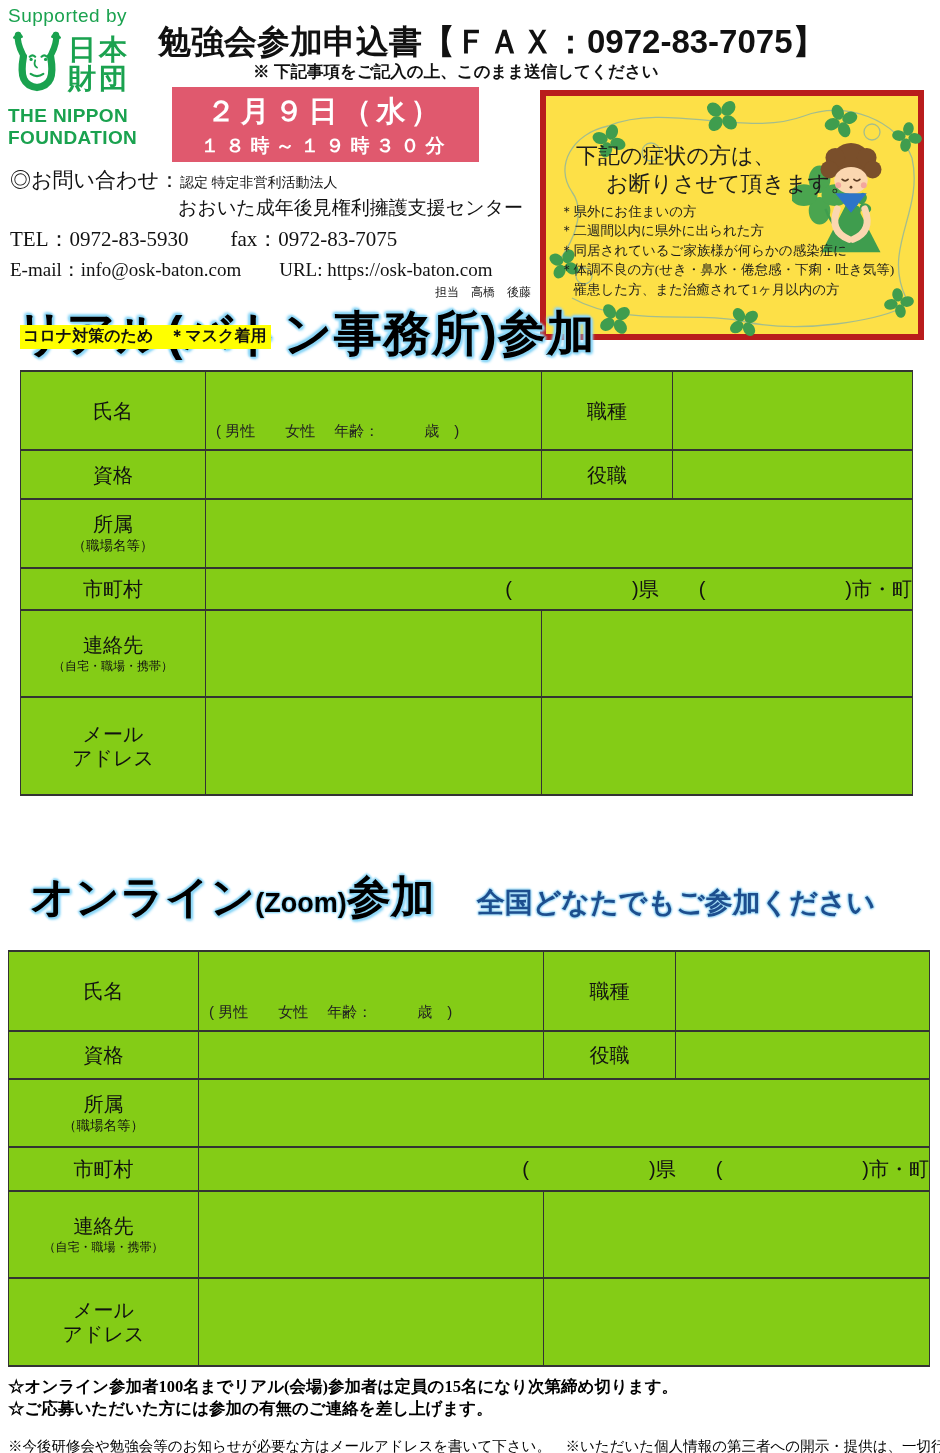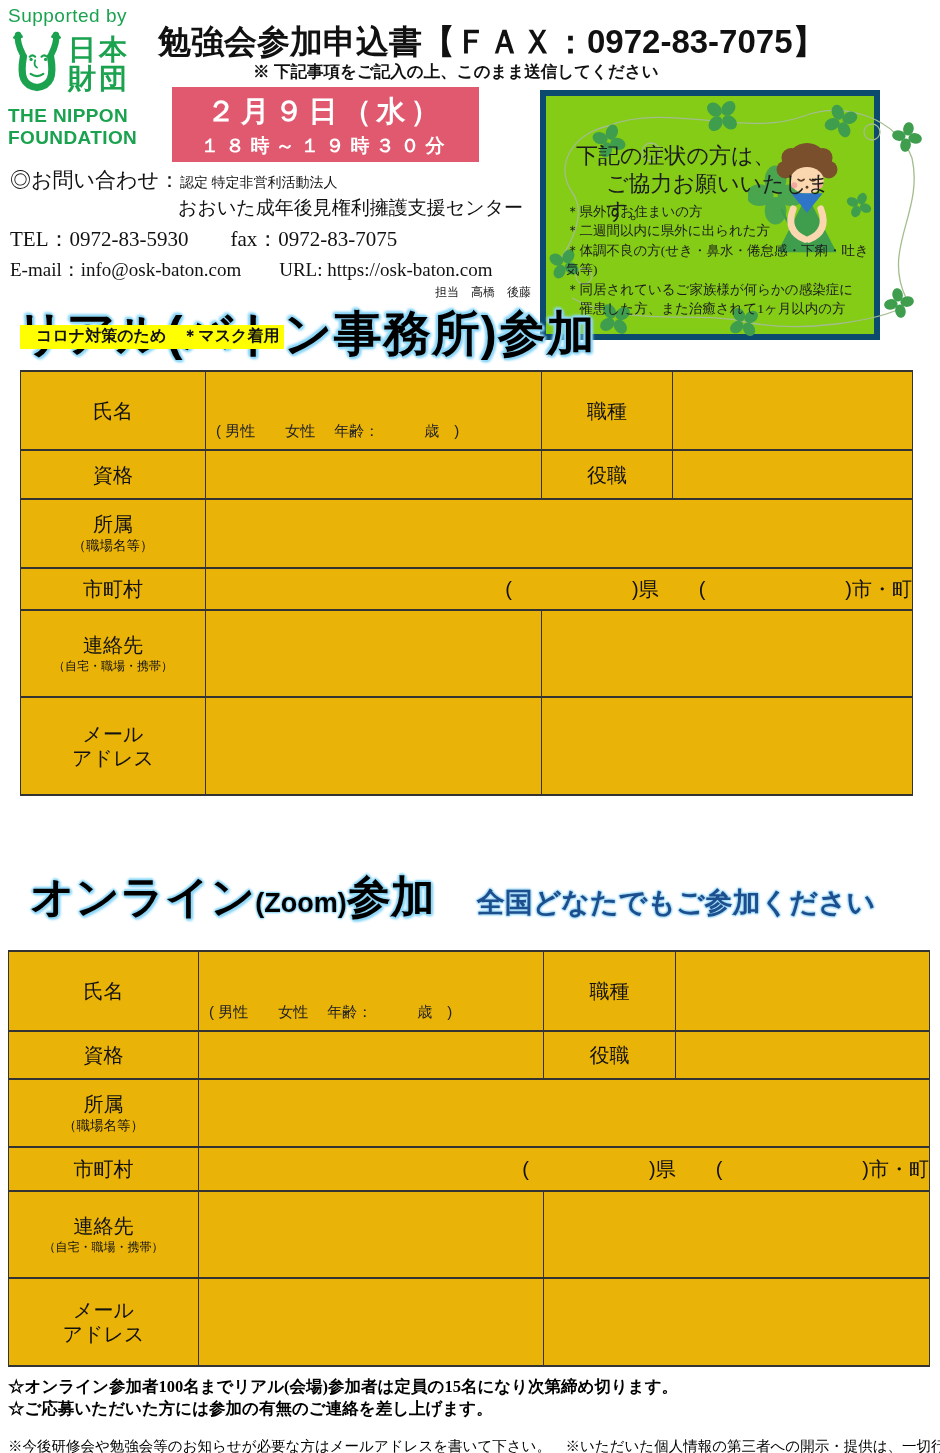--- a/index.html
+++ b/index.html
@@ -15,58 +15,58 @@
   .logo-en{font-size:19px;font-weight:bold;line-height:1.18;letter-spacing:.4px;margin-top:4px;}
 
   
   .doc-title{left:158px;top:20px;font-size:33px;font-weight:bold;letter-spacing:0;white-space:nowrap;}
   .doc-subtitle{left:253px;top:61px;font-size:16.5px;font-weight:bold;white-space:nowrap;}
   .datebox{left:172px;top:87px;width:307px;height:75px;background:#e0596e;color:#fff;text-align:center;}
   .date-l1{font-size:29px;font-weight:bold;letter-spacing:5px;margin-top:5px;}
   .date-l2{font-size:19px;font-weight:bold;letter-spacing:6px;margin-top:1px;}
 
   
-  .notice{left:540px;top:90px;width:340px;height:250px;background:#84cc16;border:6px solid #0c4a6e;box-sizing:border-box;}
+  .notice{left:540px;top:90px;width:384px;height:250px;background:#fde047;border:6px solid #b91c1c;box-sizing:border-box;}
   .notice .vines{position:absolute;left:0;top:0;}
   .notice-title{position:absolute;left:30px;top:46px;font-family:"Liberation Serif",serif;font-size:22px;color:#1c1c1c;line-height:1.25;z-index:2;}
   .notice-title .t2{margin-left:30px;}
-  .notice-list{position:absolute;left:20px;top:106px;margin:0;padding:0;list-style:none;
+  .notice-list{position:absolute;left:14px;top:106px;margin:0;padding:0;list-style:none;
                font-family:"Liberation Serif",serif;font-size:13.5px;line-height:1.44;color:#1c1c1c;z-index:2;}
   .clover{position:absolute;z-index:1;}
   .child{position:absolute;right:8px;top:42px;z-index:1;}
 
   
   .contact{left:10px;top:166px;width:545px;font-family:"Liberation Serif",serif;color:#111;}
   .c1{font-size:21px;}
   .c1 .small{font-size:14px;}
   .c2{font-size:19px;padding-left:168px;margin-top:1px;}
   .c3{font-size:21px;margin-top:4px;}
   .c4{font-size:19px;margin-top:4px;}
   .c5{font-size:12px;text-align:right;padding-right:24px;margin-top:1px;color:#222;}
 
   
   .real-heading{left:16px;top:258px;font-size:48px;font-weight:bold;letter-spacing:1px;color:#000;white-space:nowrap;
     text-shadow:2px 0 2px #8ed7f7,-2px 0 2px #8ed7f7,0 2px 2px #8ed7f7,0 -2px 2px #8ed7f7,2px 2px 3px #8ed7f7,-2px -2px 3px #8ed7f7;margin-top:44px;}
-  .hl{background:#ffff00;font-weight:bold;padding:1px 5px 2px 16px;white-space:nowrap;}
+  .hl{background:#ffff00;font-weight:bold;padding:1px 5px 2px 3px;white-space:nowrap;}
   .note1{left:20px;top:325px;font-size:16px;}
   .note2{left:20px;top:346px;font-size:15px;}
 
   .online-heading{left:30px;top:868px;white-space:nowrap;}
   .oh-main{font-size:44px;font-weight:bold;color:#000;
     text-shadow:2px 0 2px #8ed7f7,-2px 0 2px #8ed7f7,0 2px 2px #8ed7f7,0 -2px 2px #8ed7f7,2px 2px 3px #8ed7f7;}
   .oh-zoom{font-size:27px;font-weight:bold;color:#000;
     text-shadow:1px 0 2px #8ed7f7,-1px 0 2px #8ed7f7,0 1px 2px #8ed7f7,0 -1px 2px #8ed7f7;}
   .oh-sub{font-size:28px;font-weight:bold;color:#1d4e8e;margin-left:42px;
     text-shadow:1px 0 2px #9fd9f5,-1px 0 2px #9fd9f5,0 1px 2px #9fd9f5,0 -1px 2px #9fd9f5;}
 
   
   table.form-table{border-collapse:collapse;table-layout:fixed;background:#fff;}
   table.t1{left:20px;top:370px;width:893px;position:absolute;}
   table.t2{left:8px;top:950px;width:922px;position:absolute;}
-  .form-table td{border:1.2px solid #333;border-top-width:2px;border-bottom-width:2px;background:#eab308;padding:0;}
+  .form-table td{border:1.2px solid #333;border-top-width:2px;border-bottom-width:2px;background:#84cc16;padding:0;}
   .form-table td.lbl{text-align:center;vertical-align:middle;font-size:20px;color:#111;line-height:1.2;}
   .form-table .sub{font-size:13.5px;margin-top:2px;}
   .form-table .sub2{font-size:12px;margin-top:2px;}
   .form-table td.gender{vertical-align:bottom;}
   .gender-note{display:block;font-size:15px;color:#222;padding:0 0 8px 10px;white-space:nowrap;}
   .form-table td.muni{font-size:20px;text-align:right;vertical-align:middle;color:#111;white-space:nowrap;}
 
   
   .footer{left:8px;top:1376px;width:930px;font-family:"Liberation Serif",serif;color:#000;}
   .f-bold{font-size:16.5px;font-weight:bold;line-height:1.35;white-space:nowrap;}
@@ -222,27 +222,27 @@
         <circle cx="73" cy="48" r="3" fill="#f3a79e"></circle>
       <circle cx="60" cy="50" r="1.4" fill="#5a3b22"></circle>
       <path d="M60 58 L30 116 L90 116 Z" fill="#3f9d4e"></path>
       <path d="M44 56 L76 56 L60 76 Z" fill="#2e75c8"></path>
       <path d="M46 72 C40 88 45 98 58 103" fill="none" stroke="#fbd7b0" stroke-width="7" stroke-linecap="round"></path>
       <path d="M74 72 C80 88 75 98 62 103" fill="none" stroke="#fbd7b0" stroke-width="7" stroke-linecap="round"></path>
     </svg>
 
     <div class="notice-title">
       <div>下記の症状の方は、</div>
-      <div class="t2">ご協力お願いいたします。</div>
+      <div class="t2">お断りさせて頂きます。</div>
     </div>
     <ul class="notice-list">
       <li>＊県外にお住まいの方</li>
       <li>＊二週間以内に県外に出られた方</li>
+      <li>＊同居されているご家族様が何らかの感染症に</li>
       <li>＊体調不良の方(せき・鼻水・倦怠感・下痢・吐き気等)</li>
-      <li>＊同居されているご家族様が何らかの感染症に</li>
       <li>　罹患した方、また治癒されて1ヶ月以内の方</li>
     </ul>
   </div>
 
   <div class="abs contact">
     <div class="c1"><span>◎お問い合わせ：</span><span class="small">認定 特定非営利活動法人</span></div>
     <div class="c2">おおいた成年後見権利擁護支援センター</div>
     <div class="c3">TEL：0972-83-5930　　fax：0972-83-7075</div>
     <div class="c4">E-mail：info@osk-baton.com　　URL: https://osk-baton.com</div>
     <div class="c5">担当　高橋　後藤</div>

